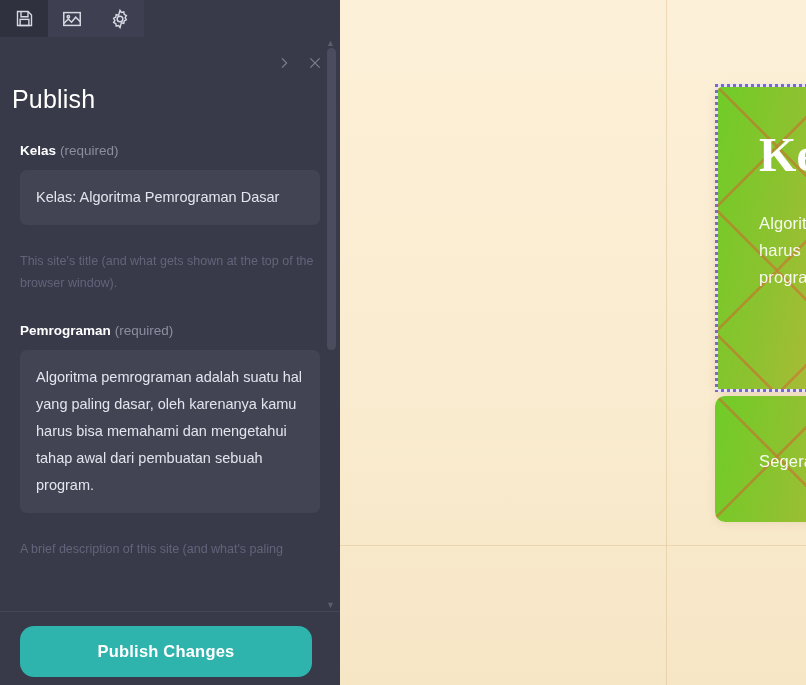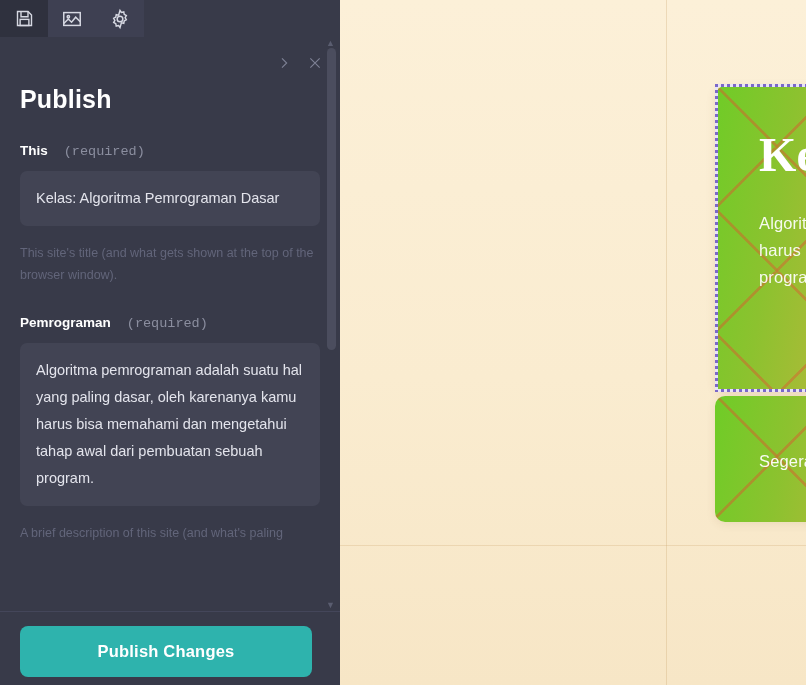--- a/index.html
+++ b/index.html
@@ -122,59 +122,59 @@
     width: 340px; height: 574px;
     overflow: hidden;
   }
   .panel-head {
     display: flex; justify-content: flex-end; align-items: center;
     gap: 9px; padding: 13px 14px 0 0; height: 38px;
   }
   .hd-ico { color: #7e8195; width: 22px; height: 22px;
             display:flex; align-items:center; justify-content:center; }
   .panel-title {
-    color: #ffffff; font-size: 25px; font-weight: 700;
-    padding: 10px 0 0 20px; letter-spacing: .2px;
+    color: #ffffff; font-size: 25px; font-weight: 400;
+    padding: 10px 0 0 12px; letter-spacing: .2px;
   }
   .field { padding: 0 20px; }
   .field-label {
     margin-top: 29px; font-size: 13.5px; color: #ffffff; font-weight: 700;
   }
-  .field-label .req { color: #8b8e9f; font-weight: 400; margin-left: 16px; font-family: Liberation Mono, monospace; }
+  .field-label .req { color: #8b8e9f; font-weight: 400; margin-left: 4px; }
   .field-input {
     margin-top: 12px;
     background: #424454;
     border-radius: 7px;
     color: #e3e4ec;
     font-size: 14.5px; line-height: 27px;
     padding: 14px 16px;
     word-wrap: break-word;
     white-space: pre-wrap;
   }
   .field-help {
-    margin-top: 16px; font-size: 12.5px; line-height: 22px;
+    margin-top: 25px; font-size: 12.5px; line-height: 22px;
     color: #62657a;
   }
   .scrollbar-track {
     position: absolute; right: 2px; top: 0; width: 9px; height: 574px;
   }
   .scrollbar-thumb {
     position: absolute; right: 2px; top: 11px; width: 9px; height: 302px;
     background: #4b4d5e; border-radius: 5px;
   }
   .sb-arrow { position:absolute; right:3px; color:#5a5d70; font-size:9px; }
 
   .panel-footer {
     position: absolute; left: 0; bottom: 0; width: 340px; height: 74px;
     background: #383a49;
     border-top: 1px solid #44465a;
     padding: 14px 20px;
   }
   .publish-btn {
-    width: 292px; height: 51px; border: none; border-radius: 8px;
+    width: 292px; height: 51px; border: none; border-radius: 14px;
     background: #2eb3ad; color: #ffffff;
     font-family: "Liberation Sans", sans-serif;
     font-size: 16.5px; font-weight: 700; letter-spacing: .2px;
     cursor: pointer;
   }
 </style>
 </head>
 <body>
 
 <div id="app">
@@ -252,21 +252,21 @@
             <svg width="16" height="16" viewBox="0 0 24 24" fill="none" stroke="currentColor" stroke-width="1.7">
               <path d="M5 5l14 14M19 5L5 19"></path>
             </svg>
           </div>
         </div>
 
         <div class="panel-title">Publish</div>
 
         <div class="field">
           <div class="field-label">
-            <span>This</span><span class="req">(required)</span>
+            <span>Kelas</span><span class="req">(required)</span>
           </div>
           <div class="field-input">Kelas: Algoritma Pemrograman Dasar</div>
           <div class="field-help">This site's title (and what gets shown at the top of the browser window).</div>
         </div>
 
         <div class="field">
           <div class="field-label">
             <span>Pemrograman</span><span class="req">(required)</span>
           </div>
           <div class="field-input">Algoritma pemrograman adalah suatu hal yang paling dasar, oleh karenanya kamu harus bisa memahami dan mengetahui tahap awal dari pembuatan sebuah program.</div>

